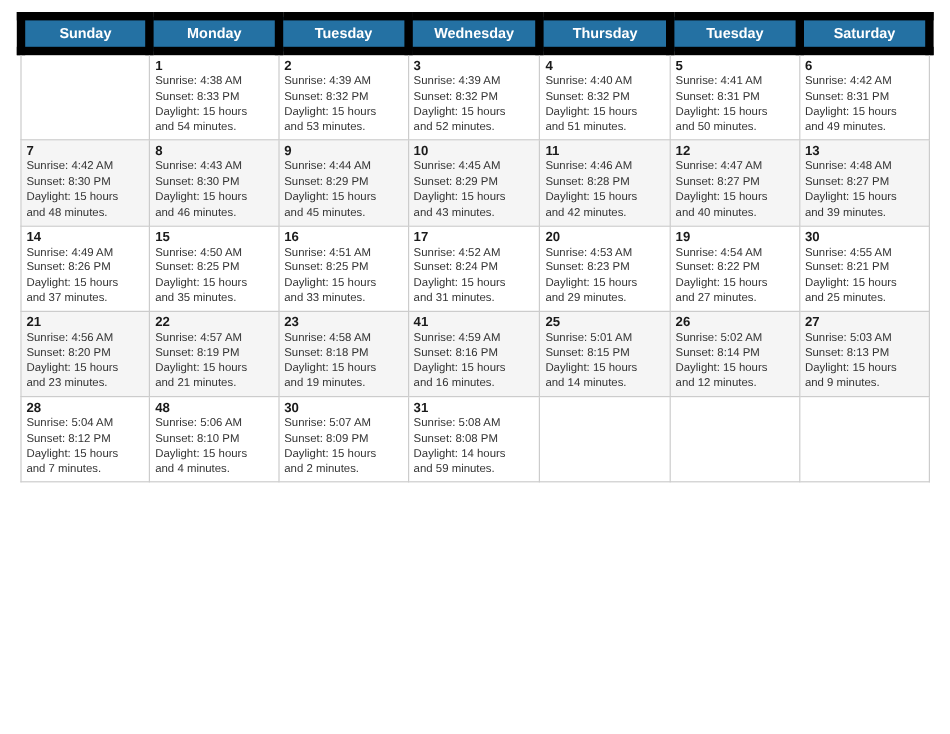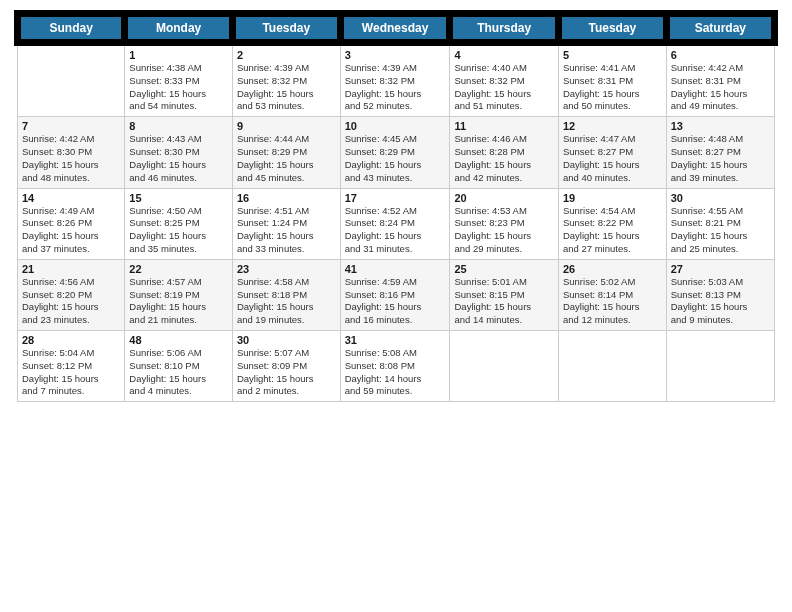--- a/index.html
+++ b/index.html
@@ -209,21 +209,21 @@
           <td>
             <span class="day-number">15</span>
             <div class="day-info" style="white-space: pre-line;">Sunrise: 4:50 AM
 Sunset: 8:25 PM
 Daylight: 15 hours
 and 35 minutes.</div>
           </td>
           <td>
             <span class="day-number">16</span>
             <div class="day-info" style="white-space: pre-line;">Sunrise: 4:51 AM
-Sunset: 1:24 PM
+Sunset: 8:25 PM
 Daylight: 15 hours
 and 33 minutes.</div>
           </td>
           <td>
             <span class="day-number">17</span>
             <div class="day-info" style="white-space: pre-line;">Sunrise: 4:52 AM
 Sunset: 8:24 PM
 Daylight: 15 hours
 and 31 minutes.</div>
           </td>

